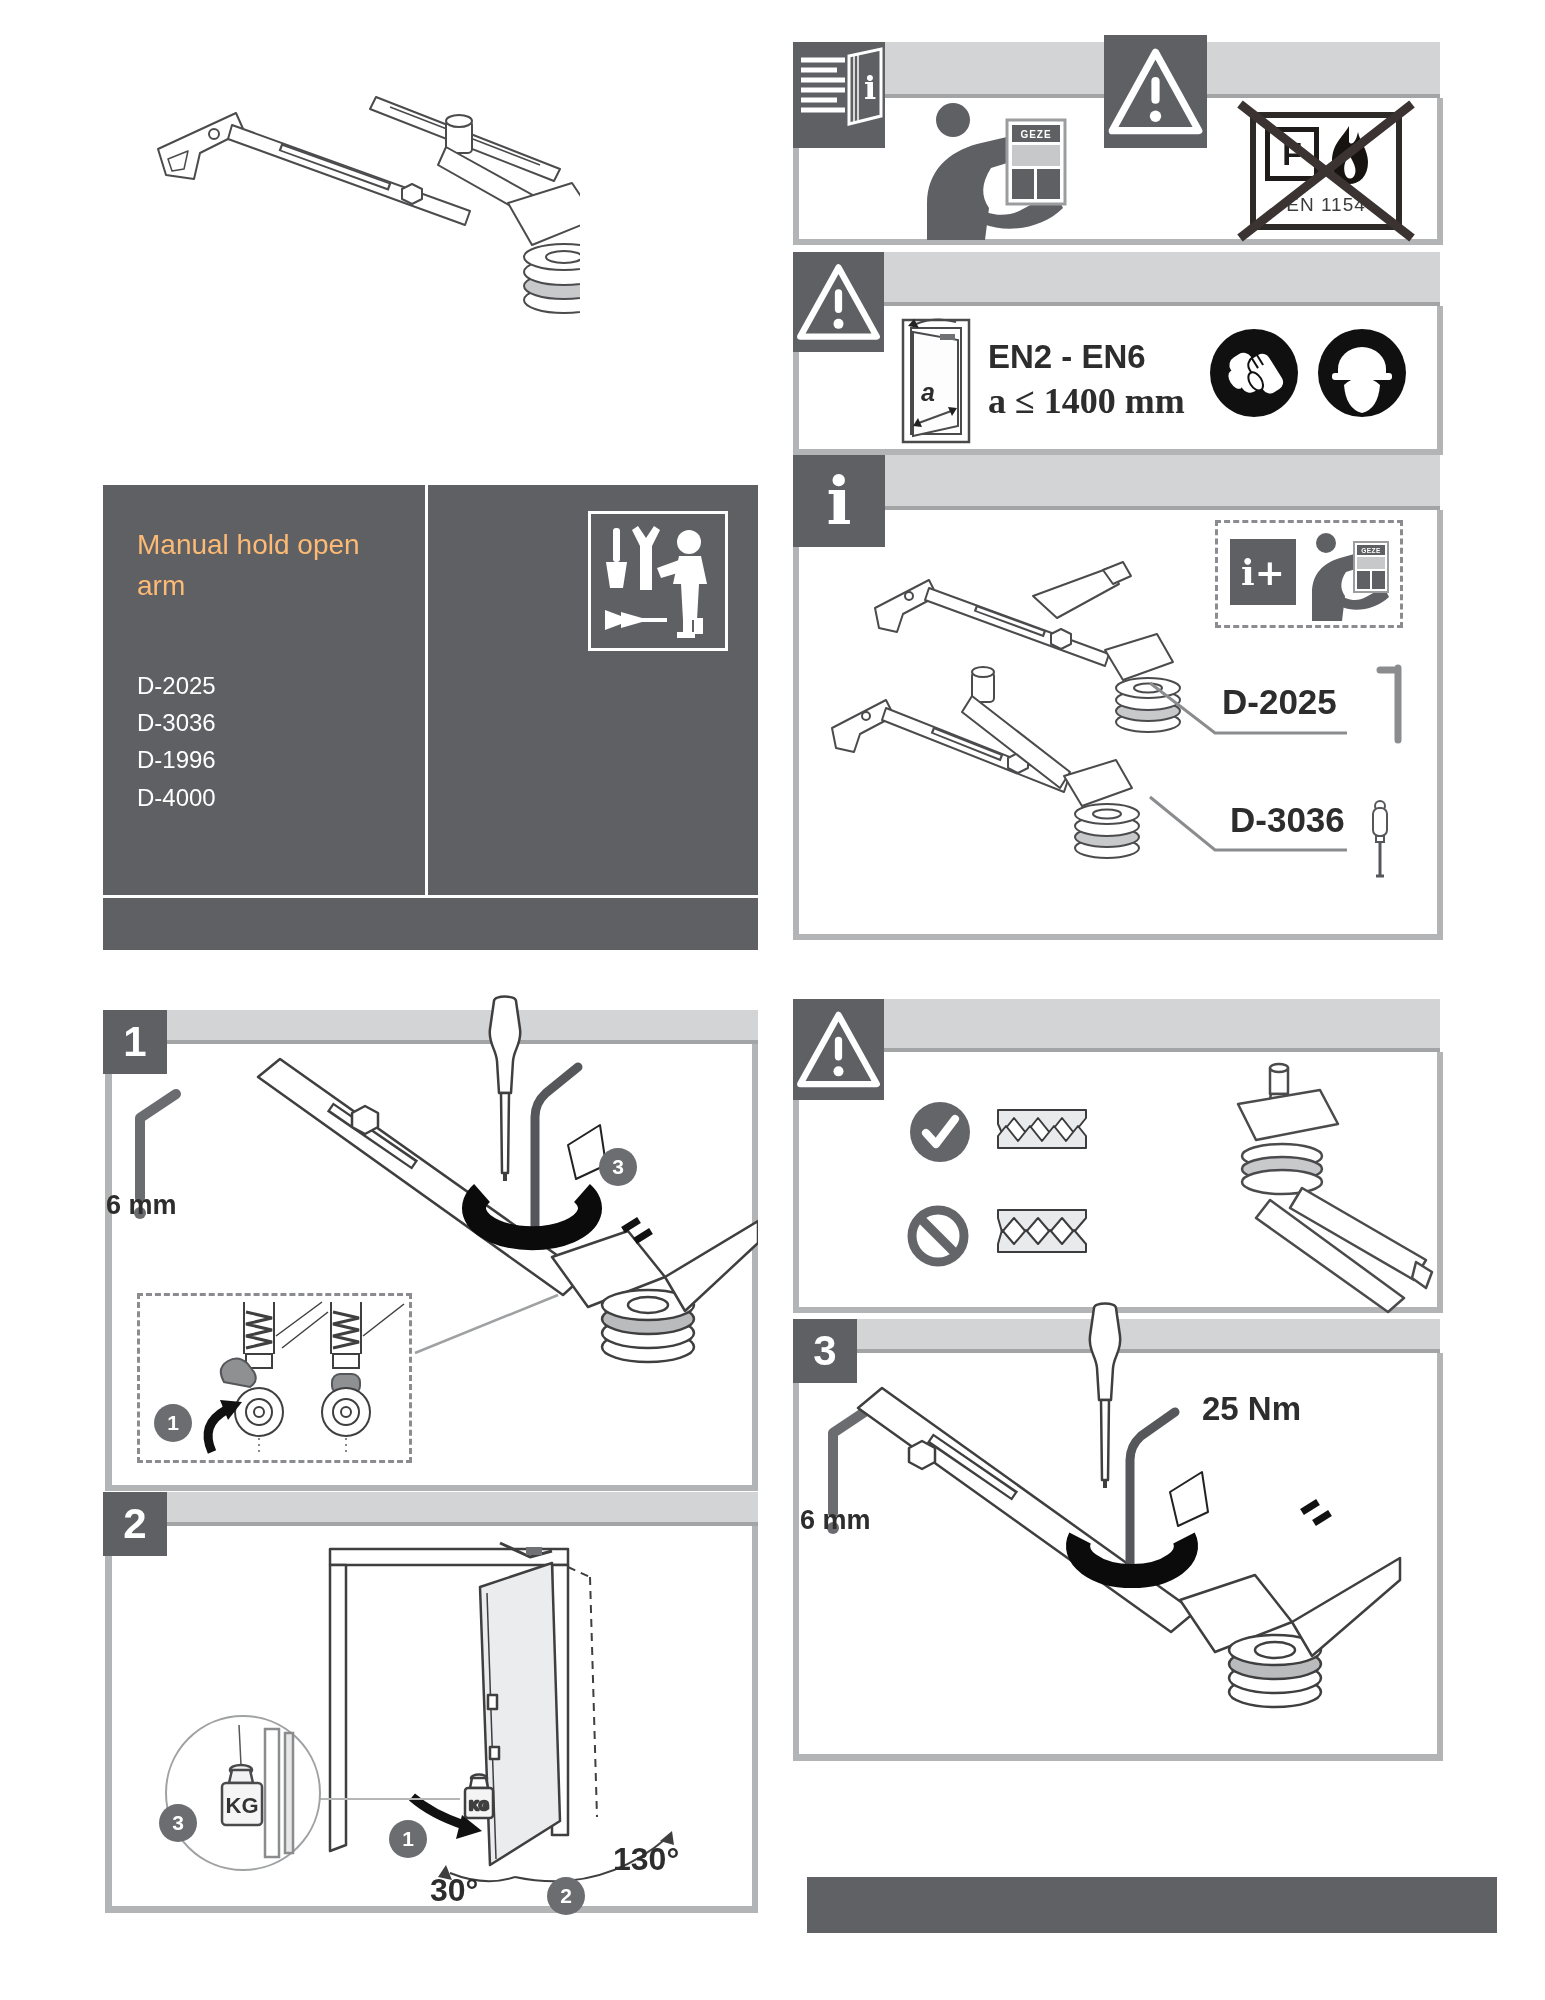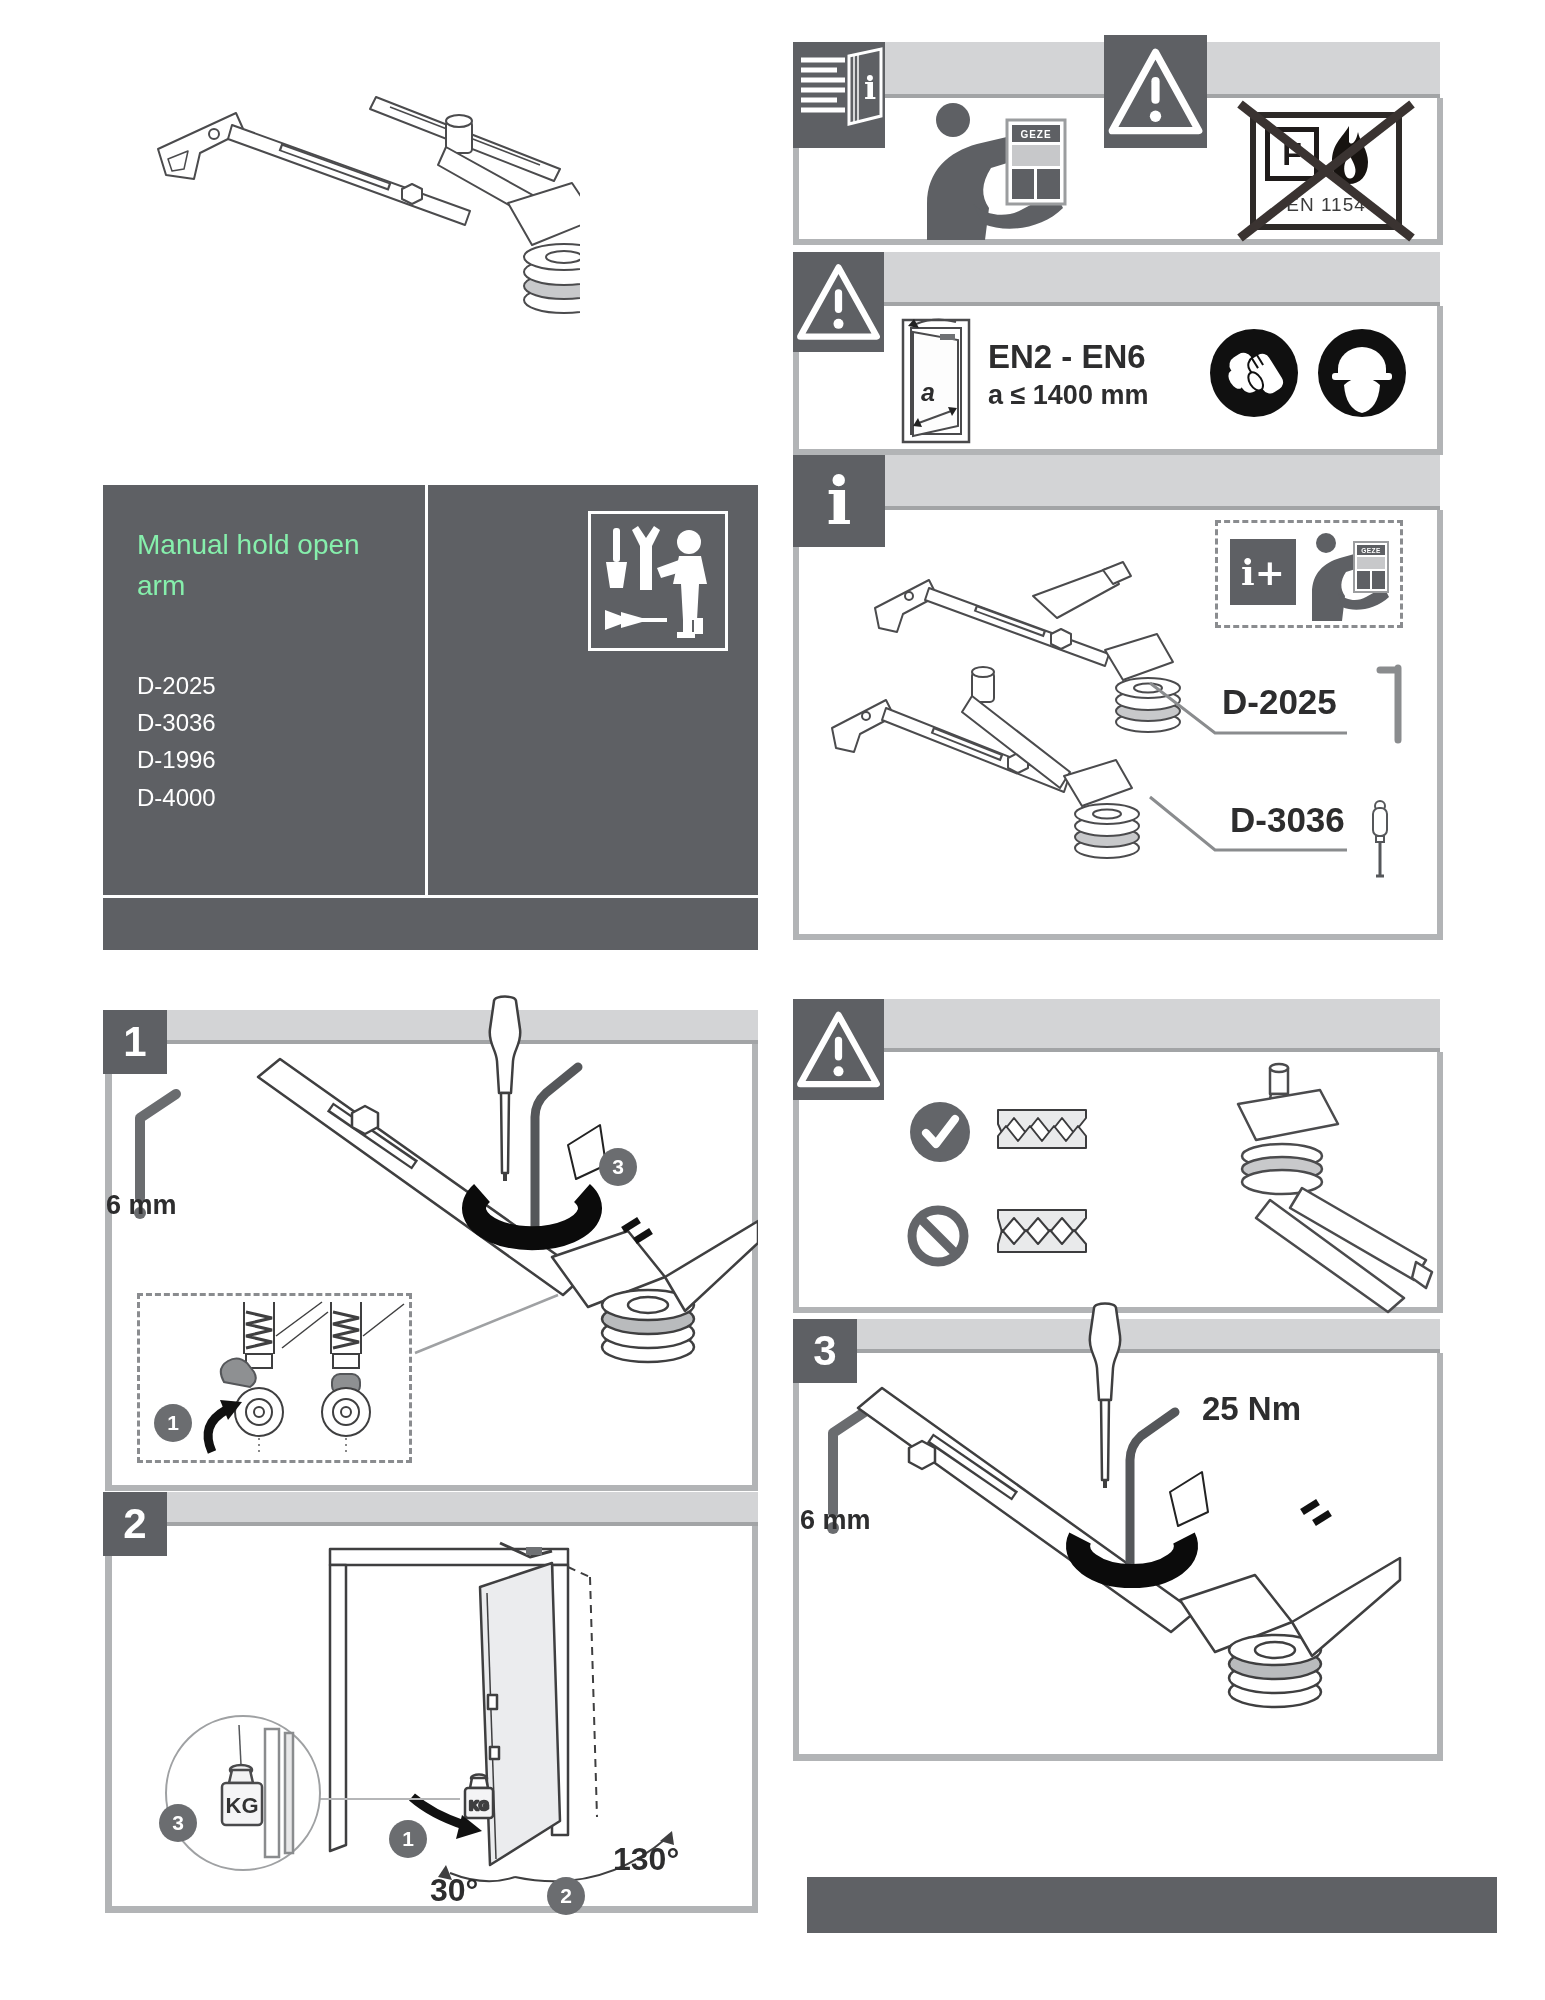--- a/index.html
+++ b/index.html
@@ -40,21 +40,21 @@
       <ellipse cx="424" cy="215" rx="40" ry="13"></ellipse>
       <ellipse cx="424" cy="201" rx="40" ry="13" fill="#c8c9cb"></ellipse>
       <ellipse cx="424" cy="187" rx="40" ry="13"></ellipse>
       <ellipse cx="424" cy="172" rx="40" ry="13"></ellipse>
       <ellipse cx="424" cy="172" rx="18" ry="6" fill="none"></ellipse>
     </g>
   </svg>
 
   <div class="a" style="left:103px;top:485px;width:655px;height:465px;">
     <div class="a dark" style="left:0;top:0;width:322px;height:410px;">
-      <div class="a" style="left:34px;top:40px;width:240px;font-size:28px;line-height:1.45;color:#86efac;">Manual hold open arm</div>
+      <div class="a" style="left:34px;top:40px;width:240px;font-size:28px;line-height:1.45;color:#fdba74;">Manual hold open arm</div>
       <div class="a" style="left:34px;top:182px;font-size:24px;line-height:1.55;color:#fff;">
         <div>D-2025</div>
         <div>D-3036</div>
         <div>D-1996</div>
         <div>D-4000</div>
       </div>
     </div>
     <div class="a dark" style="left:325px;top:0;width:330px;height:410px;">
       <div class="a" style="left:160px;top:26px;width:134px;height:134px;border:3px solid #fff;">
         <svg width="134" height="134" viewBox="0 0 134 134">
@@ -278,21 +278,21 @@
       <path d="M18,12 Q38,4 58,10" stroke-width="2"></path>
       <polygon points="16,7 10,14 21,16" fill="#222" stroke="none"></polygon>
       <rect x="42" y="22" width="15" height="6" fill="#6f7174" stroke="none"></rect>
       <line x1="18" y1="112" x2="56" y2="98" stroke-width="2"></line>
       <polygon points="15,114 24,115 20,106" fill="#222" stroke="none"></polygon>
       <polygon points="59,96 50,95 54,104" fill="#222" stroke="none"></polygon>
     </g>
   </svg>
   <div class="a blab" style="left:921px;top:378px;font-size:25px;font-style:italic;">a</div>
   <div class="a blab" style="left:988px;top:338px;font-size:33px;">EN2 - EN6</div>
-  <div class="a blab" style="left:988px;top:380px;font-size:27px;">a ≤ 1400 mm</div>
+  <div class="a blab" style="left:988px;top:380px;font-size:36px;font-family:Liberation Serif, serif;">a ≤ 1400 mm</div>
 
   <svg class="a" style="left:1208px;top:327px;" width="92" height="92" viewBox="0 0 92 92">
     <circle cx="46" cy="46" r="44" fill="#101010"></circle>
     <g fill="#fff" transform="rotate(-32 46 46)">
       <rect x="28" y="22" width="24" height="40" rx="9"></rect>
       <ellipse cx="27" cy="42" rx="6" ry="10"></ellipse>
       <rect x="44" y="32" width="24" height="42" rx="9" stroke="#101010" stroke-width="2"></rect>
       <line x1="52" y1="32" x2="52" y2="44" stroke="#101010" stroke-width="2"></line>
       <line x1="58" y1="32" x2="58" y2="44" stroke="#101010" stroke-width="2"></line>
       <ellipse cx="43" cy="54" rx="6" ry="10" stroke="#101010" stroke-width="2"></ellipse>

